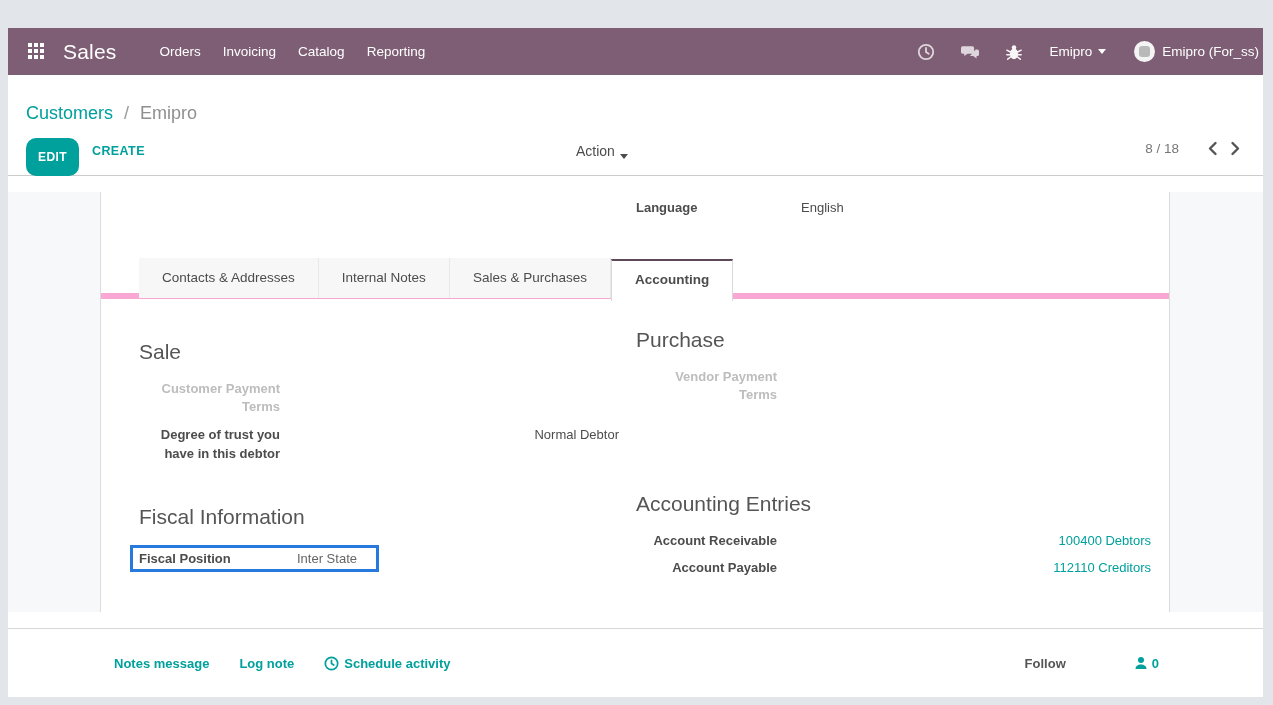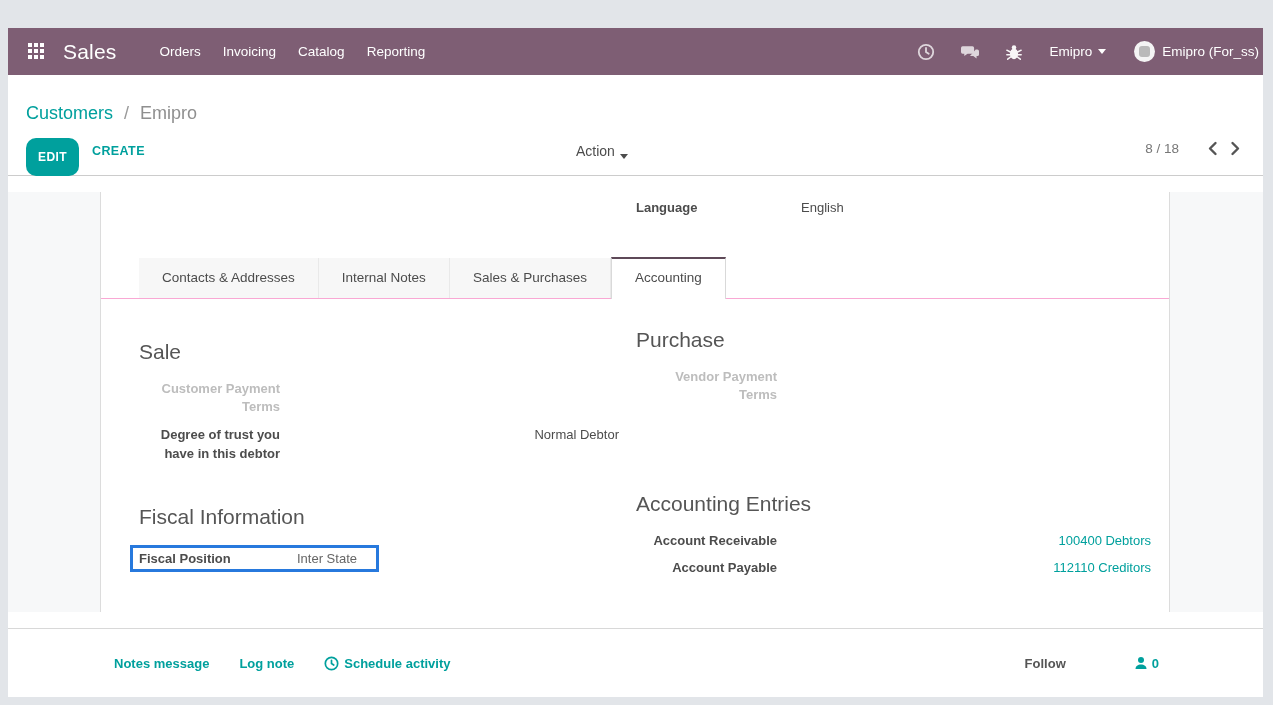--- a/index.html
+++ b/index.html
@@ -37,23 +37,23 @@
   .pager { position:absolute; right:16px; top:50px; display:flex; align-items:center; }
   .pager-value { font-size:13.5px; color:#777; margin-right:22px; }
   .pager-btn { background:none; border:none; cursor:pointer; padding:0 6px; display:flex; align-items:center; }
 
   
   .main { flex:1 1 auto; background:#f7f8f9; position:relative; overflow:hidden; }
   .sheet { position:absolute; left:92px; top:0; width:1070px; height:453px; background:#fff; border:1px solid #dcdcdc; border-top:none; }
   .fld-lang-label { position:absolute; left:535px; top:8px; font-size:13px; font-weight:bold; color:#4c4c4c; }
   .fld-lang-value { position:absolute; left:700px; top:8px; font-size:13px; color:#4c4c4c; }
 
-  .tabbar { position:absolute; left:0; right:0; top:66px; height:41px; display:flex; align-items:flex-end; border-bottom:1px solid #f9a8d4; padding-left:38px; }
+  .tabbar { position:absolute; left:0; right:0; top:66px; height:41px; display:flex; align-items:flex-start; border-bottom:6px solid #f9a8d4; padding-left:38px; }
   .tab { height:40px; line-height:39px; padding:0 23px; background:#f7f7f7; color:#4c4c4c; font-size:13.5px; border-right:1px solid #e9e9e9; cursor:pointer; white-space:nowrap; }
-  .tab.active { position:relative; top:1px; z-index:2; height:42px; line-height:37px; background:#fff; border:1px solid #d9d9d9; border-bottom:none; border-top:2px solid #5e4958; }
+  .tab.active { position:relative; top:1px; z-index:2; height:42px; line-height:37px; background:#fff; border:1px solid #d9d9d9; border-bottom:none; border-top:2px solid #5e4958;font-weight:bold; }
 
   .col-left  { position:absolute; left:38px;  top:148px; width:480px; }
   .col-right { position:absolute; left:535px; top:136px; width:515px; }
   .section-title { font-size:21px; font-weight:400; color:#555; margin:0 0 16px; }
   .fgrid { display:grid; grid-template-columns:167px 1fr; row-gap:10px; font-size:13px; color:#4c4c4c;text-align:right; }
   .flabel { font-weight:bold; padding-right:26px; line-height:1.4; }
   .flabel.muted { color:#bdbdbd; }
   .fvalue { line-height:1.4; }
   .link { color:#00A09D; cursor:pointer; text-decoration:none; }
   .mt-fiscal { margin-top:42px; }

